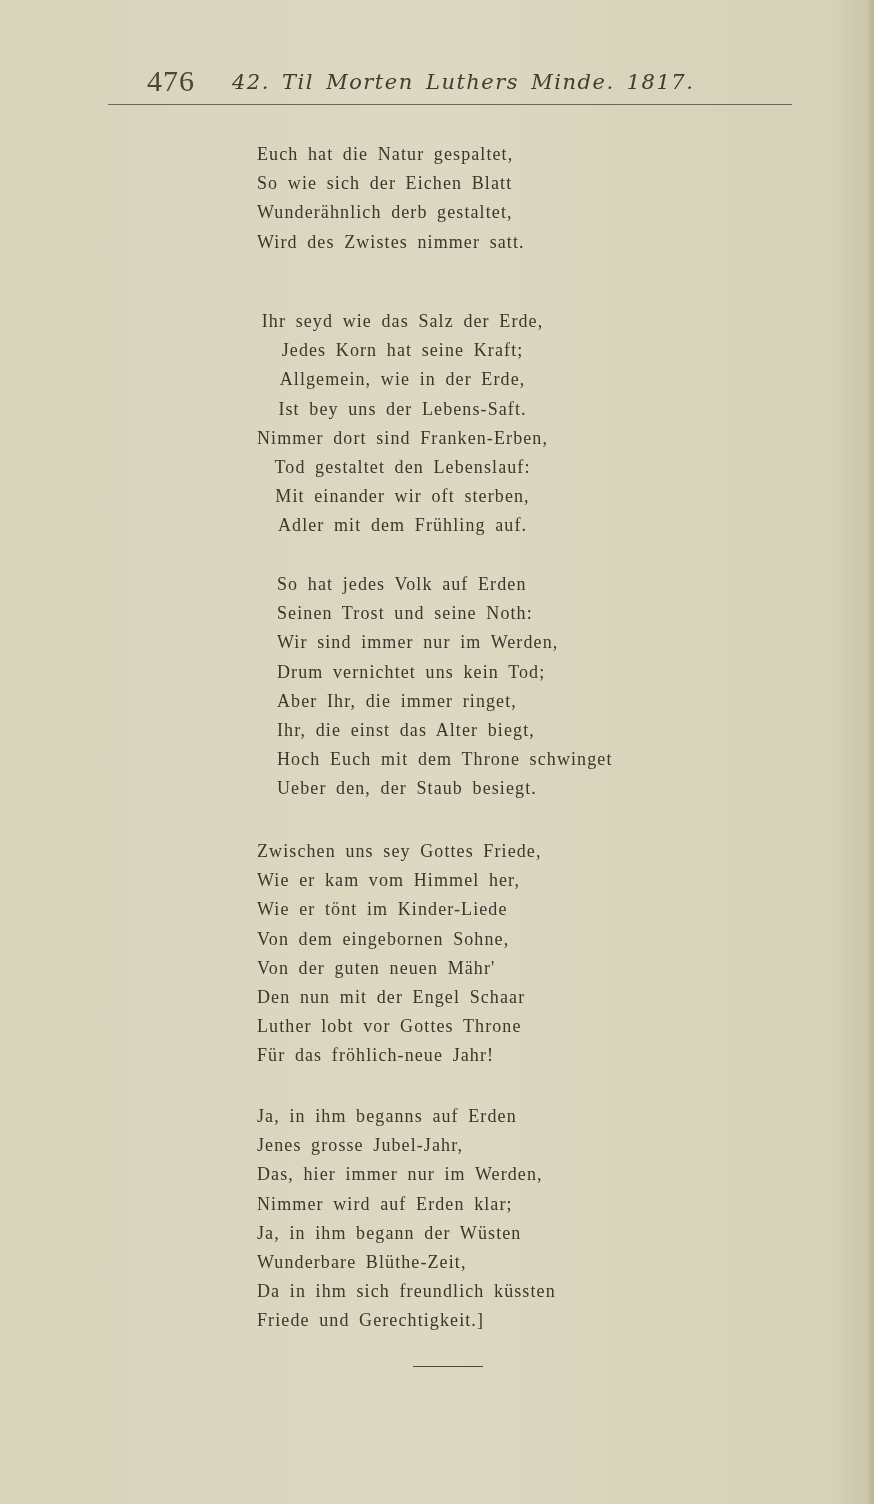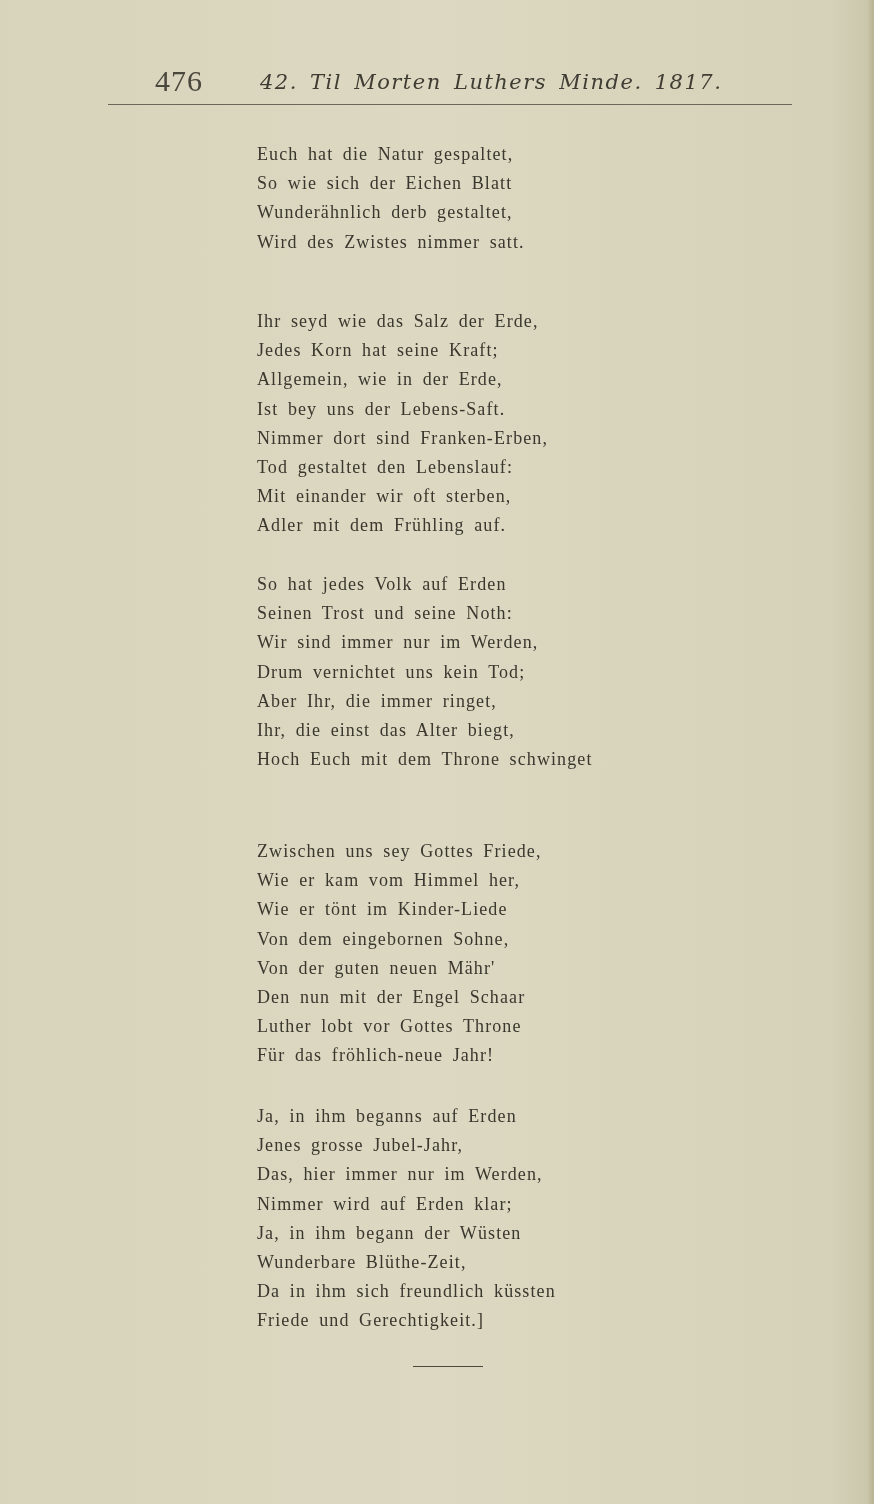--- a/index.html
+++ b/index.html
@@ -12,50 +12,50 @@
   }
   .page {
     position: absolute; left: 0; top: 0; width: 874px; height: 1504px;
     background: linear-gradient(90deg, #d8d4bc 0%, #dcd8c1 50%, #d6d2b9 95%, #c9c5aa 100%);
   }
   .edge {
     position: absolute; right: 0; top: 0; width: 6px; height: 1504px;
     background: linear-gradient(90deg, #c8c3a6, #b9b393);
   }
   .header {
-    position: absolute; left: 8px; top: 58px; width: 808px; height: 50px;
+    position: absolute; left: 0; top: 58px; width: 808px; height: 50px;
   }
   .page-number {
     position: absolute; left: 147px; top: 6px;
     font-family: "Liberation Serif", serif;
     font-size: 30px; color: #4a473d; letter-spacing: 1px;
   }
   .running-title {
     position: absolute; left: 232px; top: 12px;
     font-family: "DejaVu Serif", serif;
     font-style: italic; font-size: 21px; color: #3f3c33;
-    letter-spacing: 1.5px; word-spacing: 4px; margin-left: 20px;
+    letter-spacing: 1.5px; word-spacing: 4px;
   }
   .header-rule {
     position: absolute; left: 108px; top: 104px; width: 684px; height: 1px;
     background: #6b675a;
   }
   .poem {
     position: absolute; left: 257px; top: 140px; width: 520px;
   }
   .stanza { margin: 0 0 32px 0; }
   .line {
     font-family: "Liberation Serif", serif;
     font-size: 18px; line-height: 29.2px; height: 29.2px;
     letter-spacing: 1.1px; word-spacing: 4px;
     color: #3a372e; white-space: nowrap;
   }
   .stanza-1 { position: absolute; top: 0; }
-  .stanza-2 { position: absolute; top: 167px; }
-  .stanza-3 { position: absolute; top: 430px; }
+  .stanza-2 { position: absolute; top: 167px; text-align: center; }
+  .stanza-3 { position: absolute; top: 430px; margin-left: 20px; }
   .stanza-4 { position: absolute; top: 697px; }
   .stanza-5 { position: absolute; top: 962px; }
   .end-rule {
     position: absolute; left: 413px; top: 1366px; width: 70px; height: 1px;
     background: #4a473d;
   }
 </style>
 </head>
 <body>
 
@@ -86,20 +86,21 @@
       <div class="line">Adler mit dem Frühling auf.</div>
     </div>
     <div class="stanza stanza-3">
       <div class="line">So hat jedes Volk auf Erden</div>
       <div class="line">Seinen Trost und seine Noth:</div>
       <div class="line">Wir sind immer nur im Werden,</div>
       <div class="line">Drum vernichtet uns kein Tod;</div>
       <div class="line">Aber Ihr, die immer ringet,</div>
       <div class="line">Ihr, die einst das Alter biegt,</div>
       <div class="line">Hoch Euch mit dem Throne schwinget</div>
+      <div class="line">Ueber den, der Staub besiegt.</div>
     </div>
     <div class="stanza stanza-4">
       <div class="line">Zwischen uns sey Gottes Friede,</div>
       <div class="line">Wie er kam vom Himmel her,</div>
       <div class="line">Wie er tönt im Kinder-Liede</div>
       <div class="line">Von dem eingebornen Sohne,</div>
       <div class="line">Von der guten neuen Mähr'</div>
       <div class="line">Den nun mit der Engel Schaar</div>
       <div class="line">Luther lobt vor Gottes Throne</div>
       <div class="line">Für das fröhlich-neue Jahr!</div>

